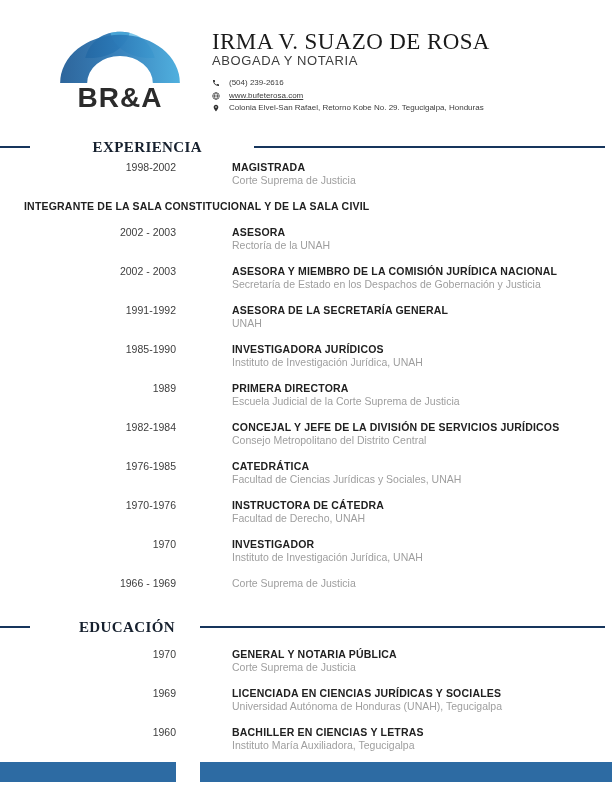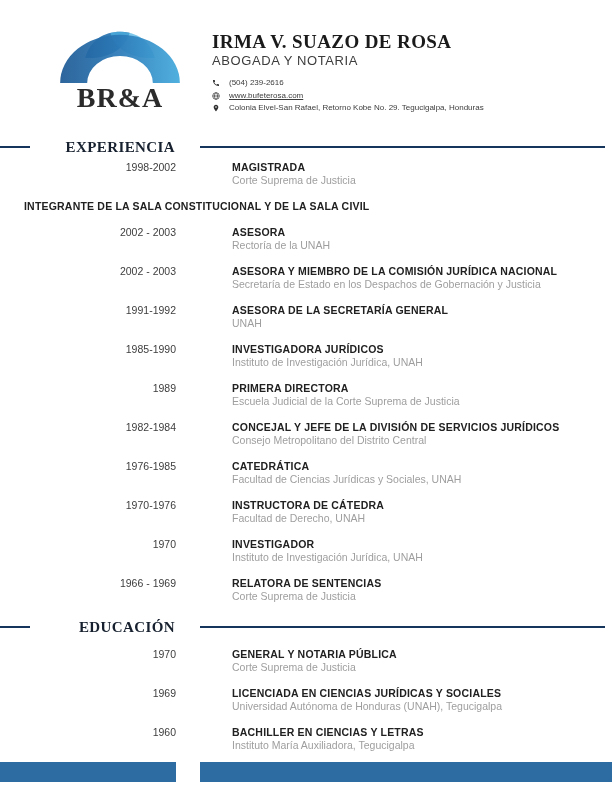--- a/index.html
+++ b/index.html
@@ -6,28 +6,28 @@
   .page {
     position:relative; width:612px; height:792px; background:#ffffff;
     font-family:"Liberation Sans", sans-serif; overflow:hidden;
   }
 
   
   .logo { position:absolute; left:55px; top:27px; width:130px; text-align:center; }
   .logo svg { display:block; margin:0 auto; }
   .logo-text {
     margin-top:1px; font-size:28px; font-weight:bold; color:#2b2b2b;
-    letter-spacing:1px; line-height:28px; font-family:Liberation Serif, serif;
+    letter-spacing:1px; line-height:28px; font-family:Liberation Sans, sans-serif;
   }
 
   
   .header-text { position:absolute; left:212px; top:30px; width:380px; }
   .name {
-    margin:0; font-family:"Liberation Serif", serif; font-weight:bold;
-    font-size:19px; line-height:23px; color:#1a1a1a; letter-spacing:0.4px;
+    margin:0; font-family:"Liberation Serif", serif; font-weight:normal;
+    font-size:23px; line-height:23px; color:#1a1a1a; letter-spacing:0.4px;
   }
   .subtitle { font-size:13px; line-height:16px; color:#3d3d3d; letter-spacing:0.6px; }
   .contacts { margin-top:8px; }
   .contact-row { display:flex; align-items:center; height:12.5px; color:#3c3c3c; }
   .contact-row svg { flex:0 0 auto; margin-right:9px; }
   .contact-row span { font-size:8px; line-height:10px; }
   .contact-row .link { text-decoration:underline; }
 
   
   .section-header {
@@ -49,21 +49,21 @@
     font-size:10.5px; line-height:13px; color:#3d3d3d;
   }
   .entry-body { margin-left:24px; }
   .entry-title {
     font-size:10.5px; line-height:13px; font-weight:bold;
     color:#212121; letter-spacing:0.2px;
   }
   .entry-org { font-size:10.5px; line-height:13px; color:#9e9e9e; }
 
   .entries-experience { top:161px; }
-  .section-header-experience { top:137px; }
+  .section-header-experience { top:137px;gap:27px; }
   .section-header-education { top:617px; }
   .entries-education { top:648px; }
 
   
   .footer-bar { position:absolute; top:762px; height:20px; background:#2d6ba3; }
   .footer-bar-left  { left:0; width:176px; }
   .footer-bar-right { left:200px; right:0; }
 </style>
 </head>
 <body>
@@ -205,21 +205,20 @@
     <div class="entry-dates">1970</div>
     <div class="entry-body">
       <div class="entry-title">INVESTIGADOR</div>
       <div class="entry-org">Instituto de Investigación Jurídica, UNAH</div>
     </div>
   </div>
 
   <div class="entry">
     <div class="entry-dates">1966 - 1969</div>
     <div class="entry-body">
-      <div class="entry-title">RELATORA DE SENTENCIAS</div>
       <div class="entry-org">Corte Suprema de Justicia</div>
     </div>
   </div>
 </div>
 
   <div class="section-header section-header-education">
     <div class="rule-left"></div>
     <div class="section-title">EDUCACIÓN</div>
     <div class="rule-right"></div>
   </div>

